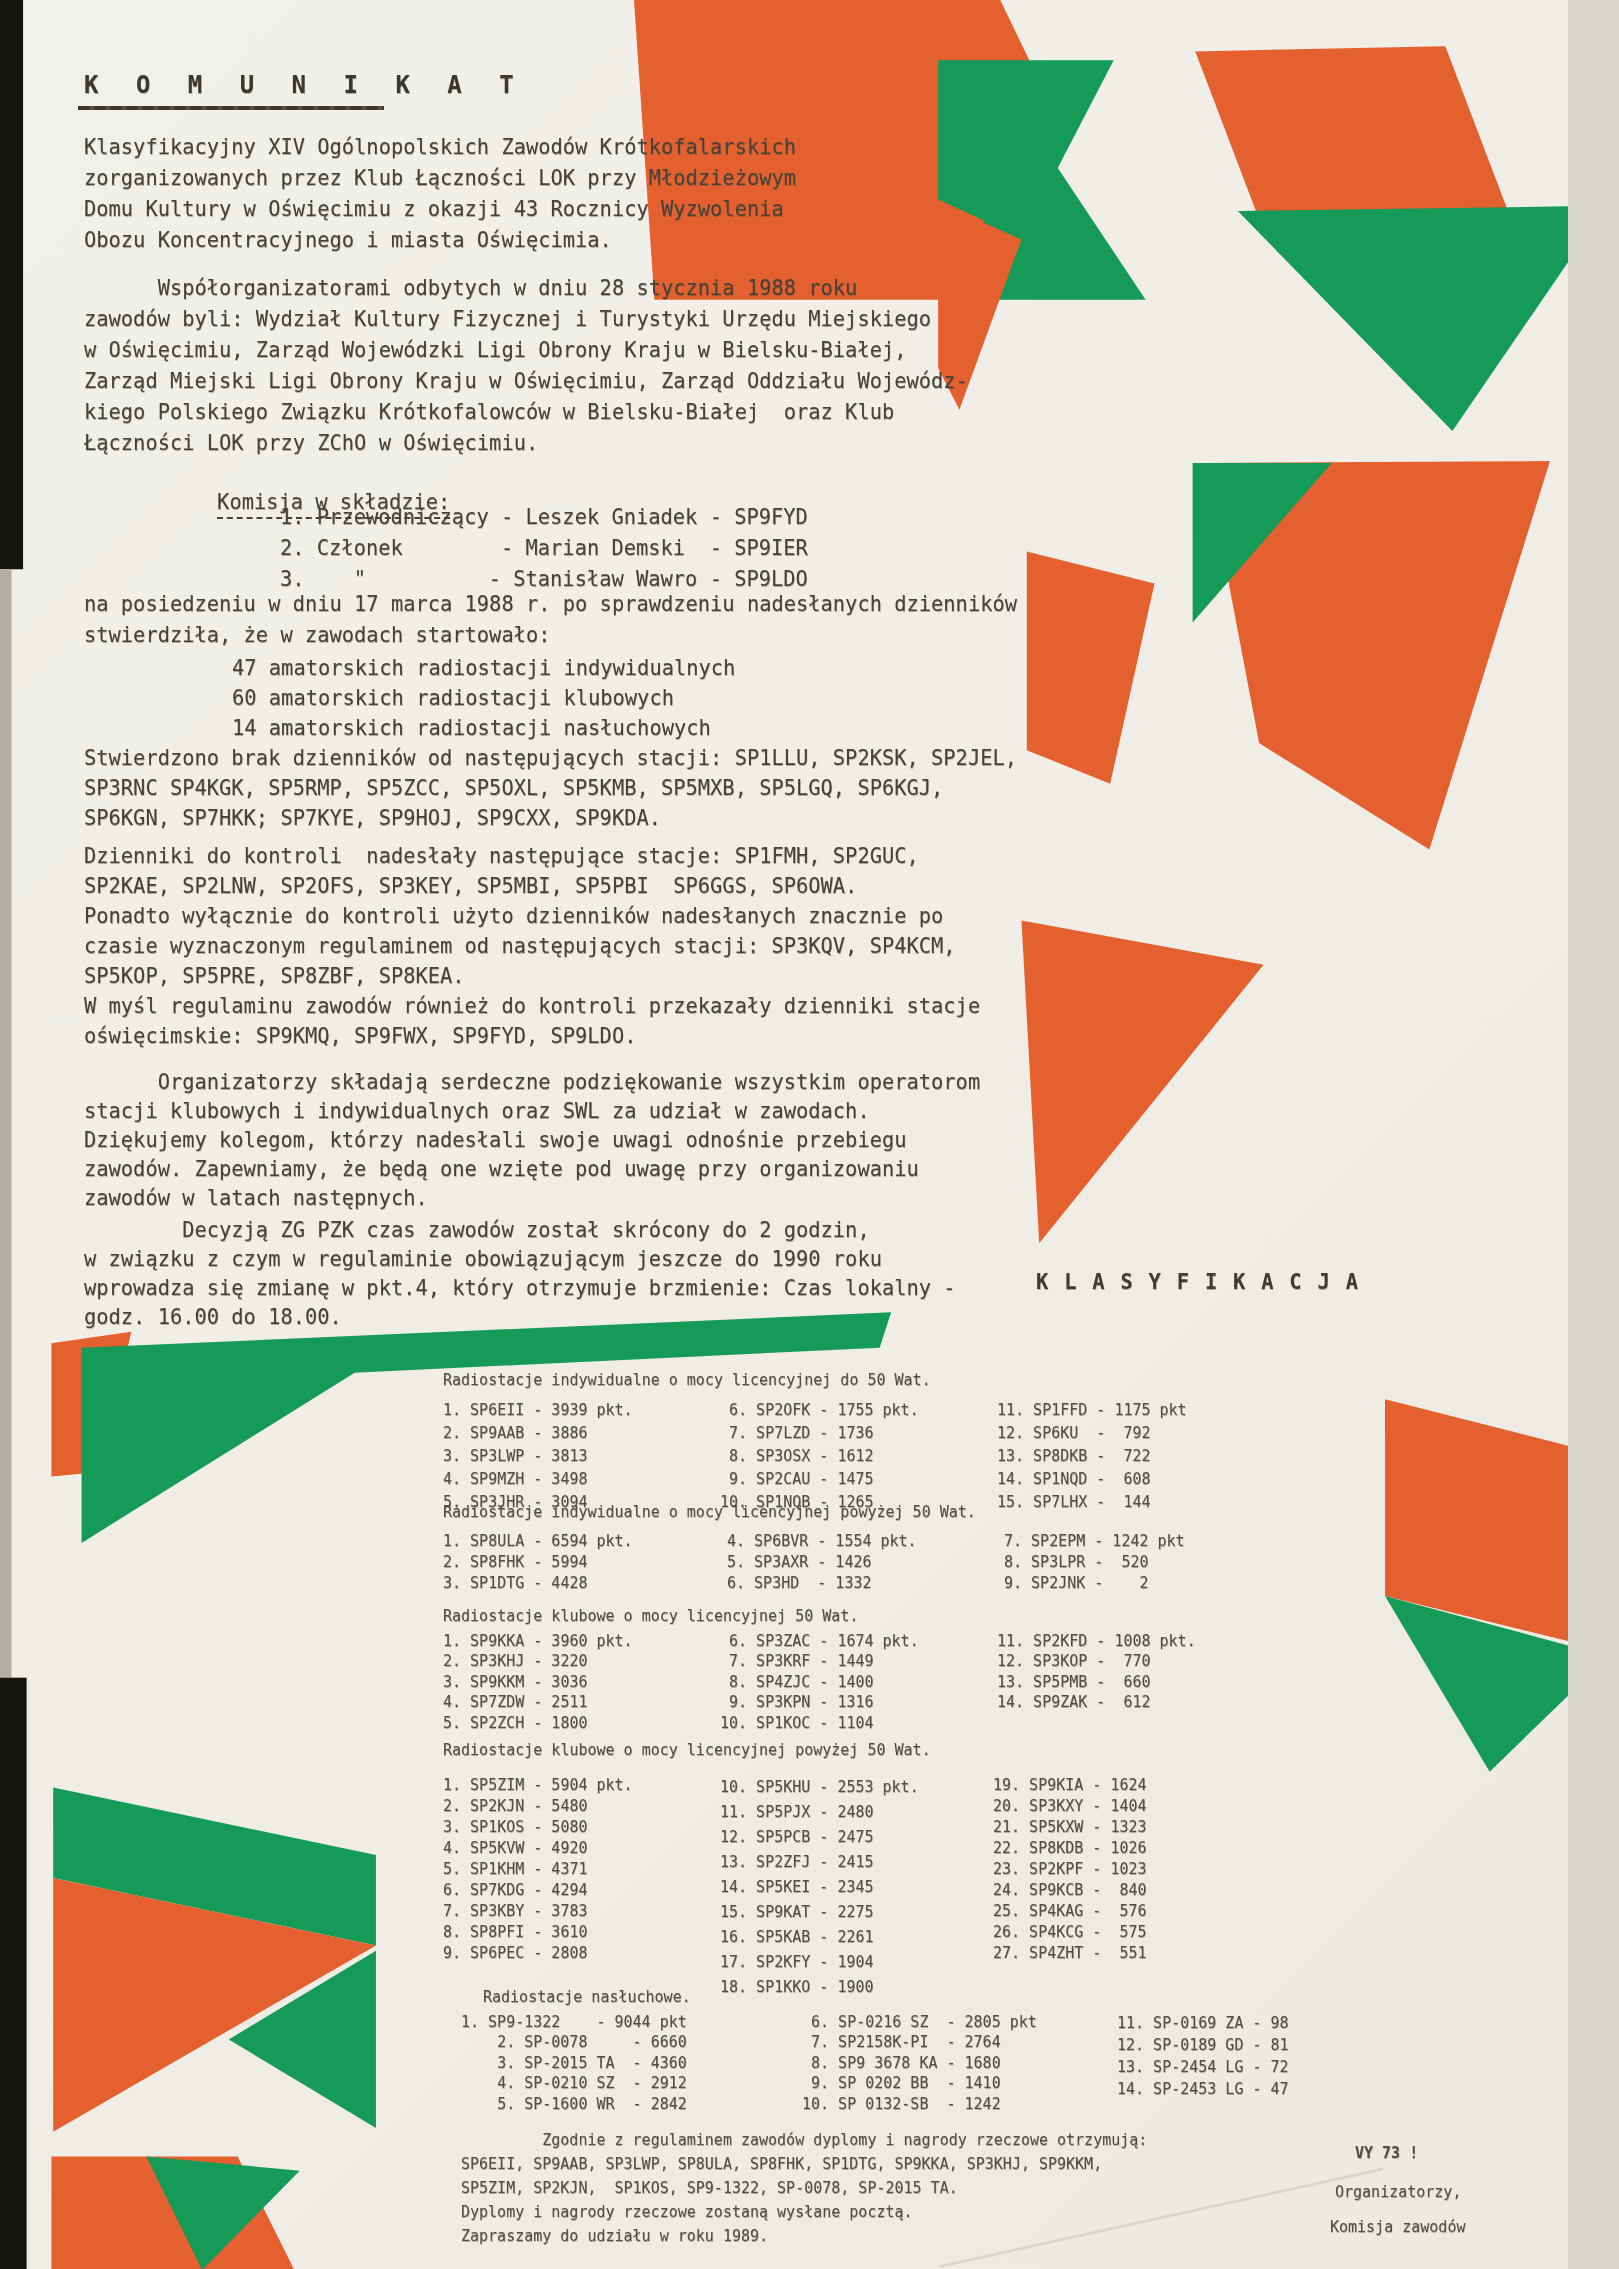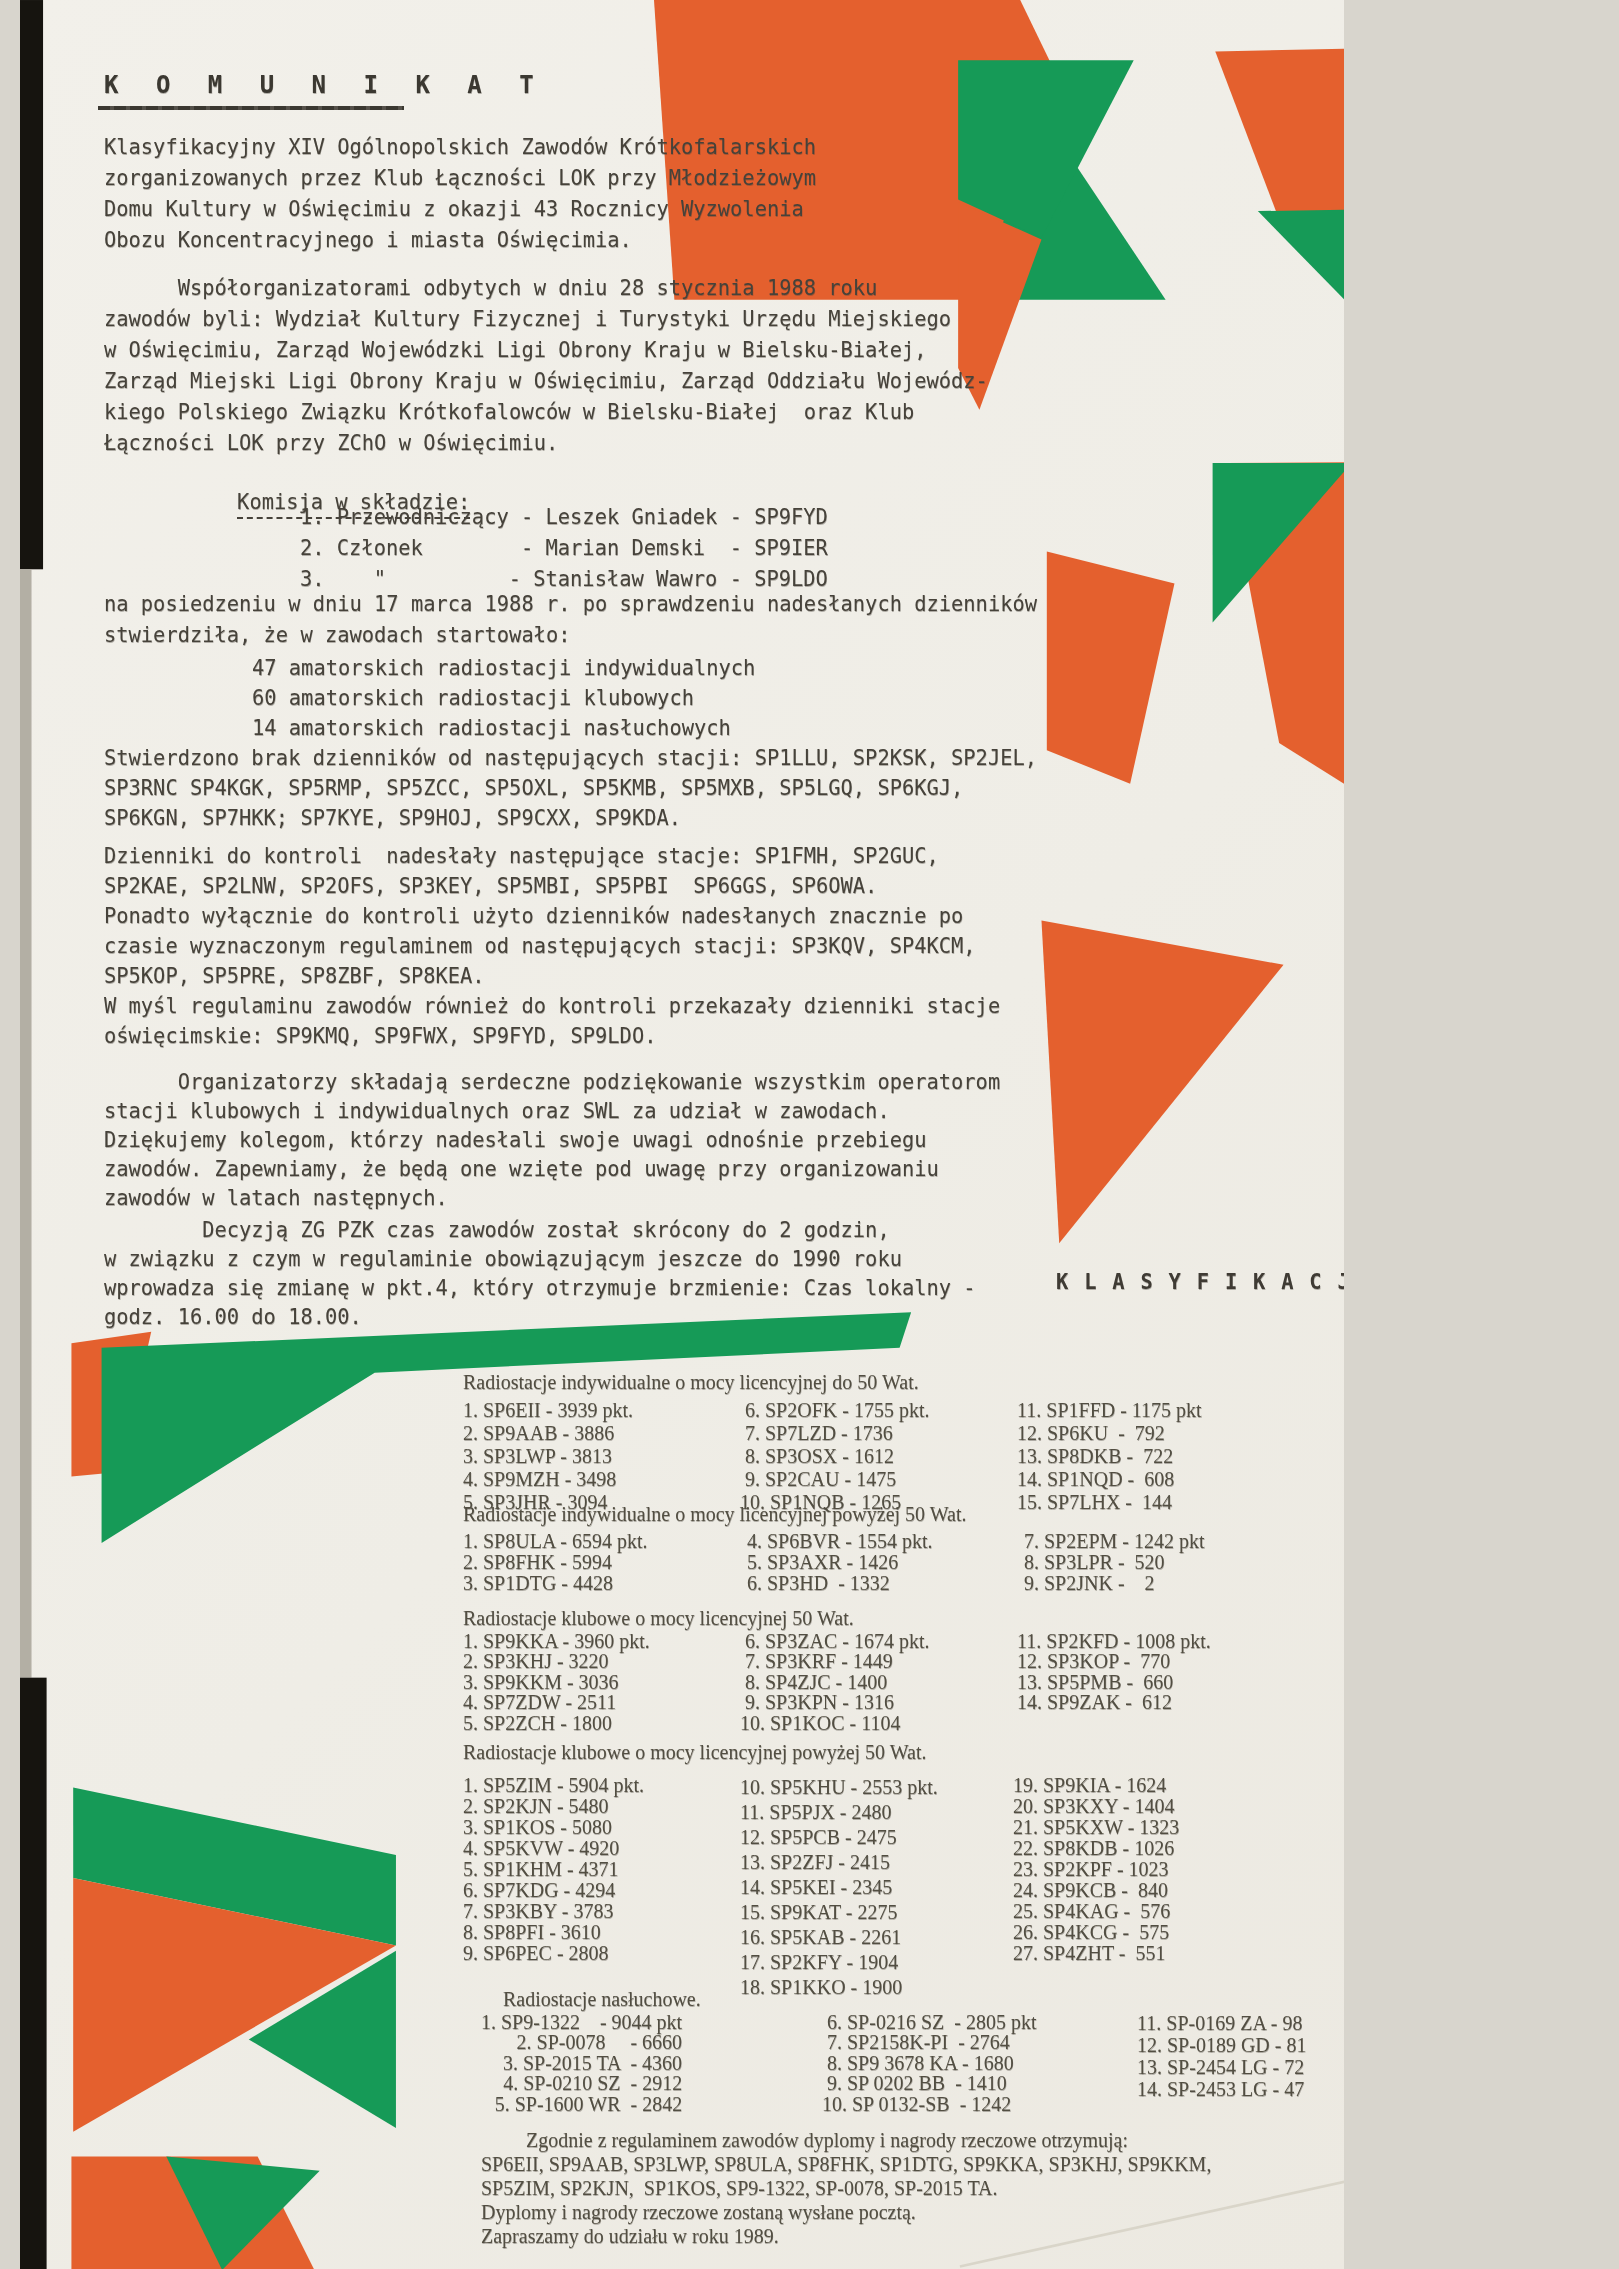--- a/index.html
+++ b/index.html
@@ -1,28 +1,27 @@
 <!DOCTYPE html>
 <html style="font-size:14px"><head>
 <meta charset="utf-8">
 <style>
   html,body{margin:0;padding:0;background:#d8d5cd;}
   .page{
-    position:relative;width:1324px;height:2270px;overflow:hidden;
+    position:relative;width:1568px;height:2270px;overflow:hidden;
     background:linear-gradient(135deg,#f2f0ea 0%,#efede6 55%,#ece9e1 100%);
-    margin-left:20px;
   }
   .decor{position:absolute;left:0;top:0;width:1620px;height:2270px;z-index:0;}
   .tx{
     position:absolute;z-index:2;white-space:pre;
     font-family:"DejaVu Sans Mono","Liberation Mono",monospace;
     font-size:20.4px;color:#46423a;
     text-shadow:0.4px 0.5px 0.4px rgba(70,66,58,0.38);
   }
-  .ls{font-size:20px;color:#524e42;font-family:Liberation Serif, serif;}
+  .ls{font-size:15px;color:#524e42;}
   .title{
     font-size:24px;font-weight:bold;letter-spacing:11.5px;color:#3b3831;
   }
   .title-underline{
     position:absolute;z-index:2;height:4.4px;
     background:repeating-linear-gradient(90deg,#3b3831 0 12.4px,#55514a 12.4px 16px);
   }
   .u-dash{border-bottom:2.7px dashed #46423a;padding-bottom:2.7px;}
   .klas{font-weight:bold;letter-spacing:1.8px;color:#3f3b34;}
   .bold{font-weight:bold;}

